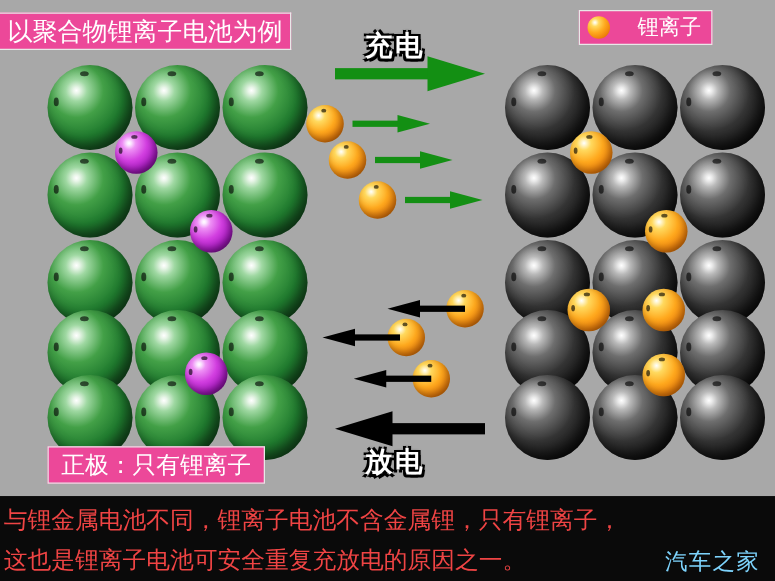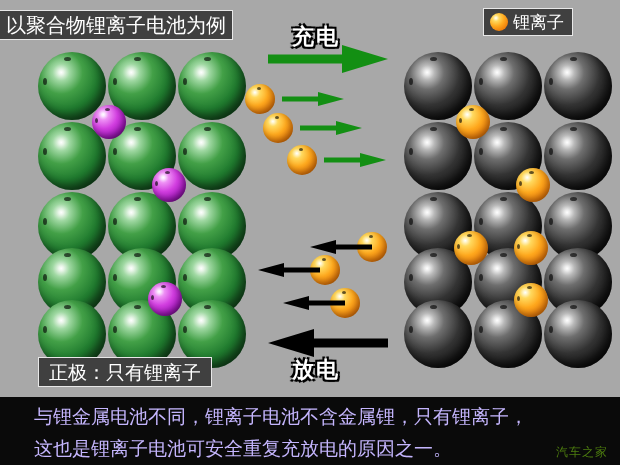--- a/index.html
+++ b/index.html
@@ -3,26 +3,26 @@
 <meta charset="utf-8">
 <style>
   html,body{margin:0;padding:0;background:#000;}
   body{font-family:"DejaVu Sans","Liberation Sans",sans-serif;}
   #page{position:relative;width:620px;height:465px;overflow:hidden;background:#000;}
 
   
   #diagram{position:absolute;left:0;top:0;width:620px;height:397px;background:#a8a8a8;overflow:hidden;}
 
   
-  .plate{position:absolute;background:#404040;color:#fff;border:1px solid #e8e8e8;
+  .plate{position:absolute;background:#ec4899;color:#fff;border:1px solid #e8e8e8;
          font-size:19px;line-height:1;letter-spacing:0px;white-space:nowrap;
          display:flex;align-items:center;justify-content:center;font-weight:400;}
   #title-plate{left:0px;top:10px;height:28px;padding:0 6px;border-left:none;font-size:20px;}
   #legend-plate{left:463px;top:8px;height:26px;padding:0 8px 0 6px;font-size:17px;
-                display:flex;align-items:center;gap:5px;justify-content:center;margin-left:20px;}
+                display:flex;align-items:center;gap:22px;justify-content:center;}
   #cathode-plate{left:38px;top:357px;height:28px;padding:0 10px;font-size:19px;}
   #anode-plate{left:409px;top:357px;height:28px;padding:0 10px;font-size:19px;}
 
   
   .sphere{position:absolute;border-radius:50%;}
   .sphere .dot{position:absolute;border-radius:50%;background:rgba(0,0,0,.62);}
 
   .big{width:68px;height:68px;}
   .green{
     background:
@@ -84,23 +84,23 @@
   .arr-sm.arr-black .head{left:0;border-top-width:7px;border-bottom-width:7px;border-right-width:26px;}
 
   .label-over{position:absolute;color:#fff;font-size:22px;font-weight:700;
       text-shadow:-2px -2px 0 #000,2px -2px 0 #000,-2px 2px 0 #000,2px 2px 0 #000,0 0 3px #000;
       white-space:nowrap;letter-spacing:2px;}
   #charge-label{left:292px;top:22px;}
   #discharge-label{left:292px;top:355px;}
 
   
   #caption{position:absolute;left:0;top:397px;width:620px;height:68px;background:#0a0a0a;}
-  #caption p{margin:0;color:#c4b5fd;font-size:19px;line-height:26px;
-     padding:6px 14px 0 34px;letter-spacing:0px;}
-  #watermark{position:absolute;right:12px;bottom:4px;color:#4d7c0f;font-size:12px;letter-spacing:1px;}
+  #caption p{margin:0;color:#ef4444;font-size:19px;line-height:26px;
+     padding:6px 14px 0 3px;letter-spacing:0px;}
+  #watermark{position:absolute;right:12px;bottom:4px;color:#7dd3fc;font-size:18px;letter-spacing:1px;}
 </style>
 </head>
 <body style="background: rgb(168, 168, 168);">
 
 <div id="page">
 
   <div id="diagram">
 
     <div>
       <div class="sphere big green" style="left:38px;top:52px;">

